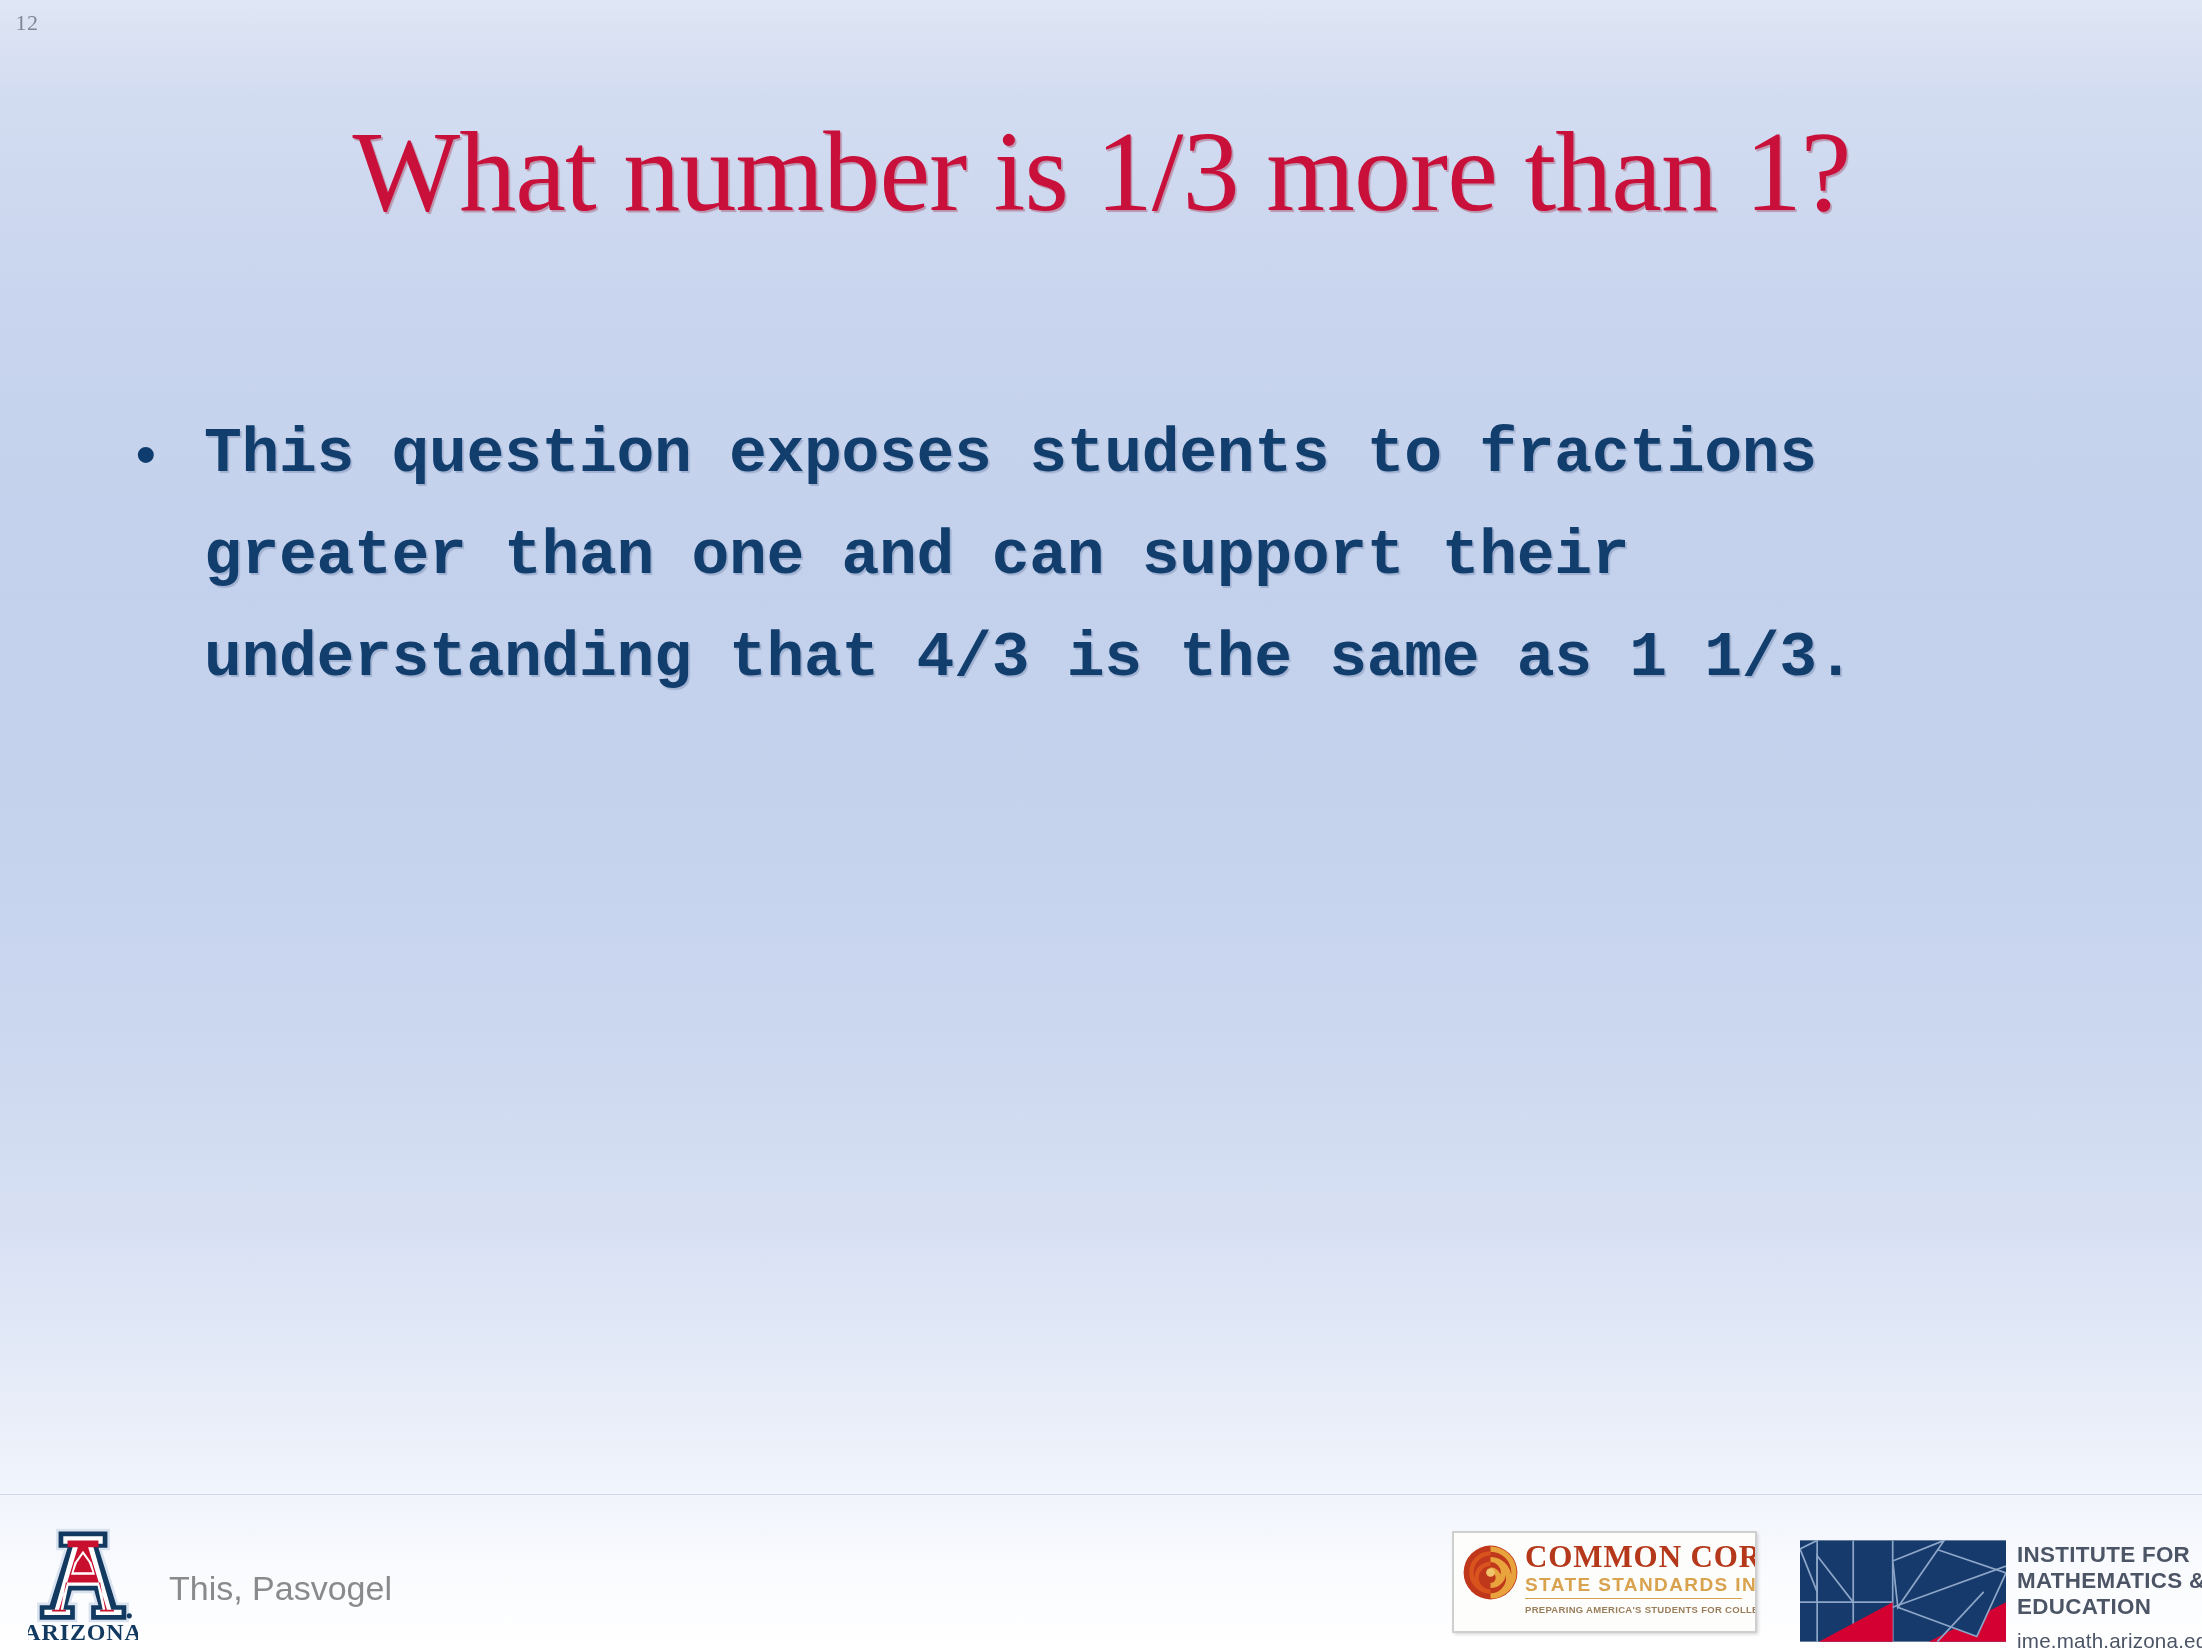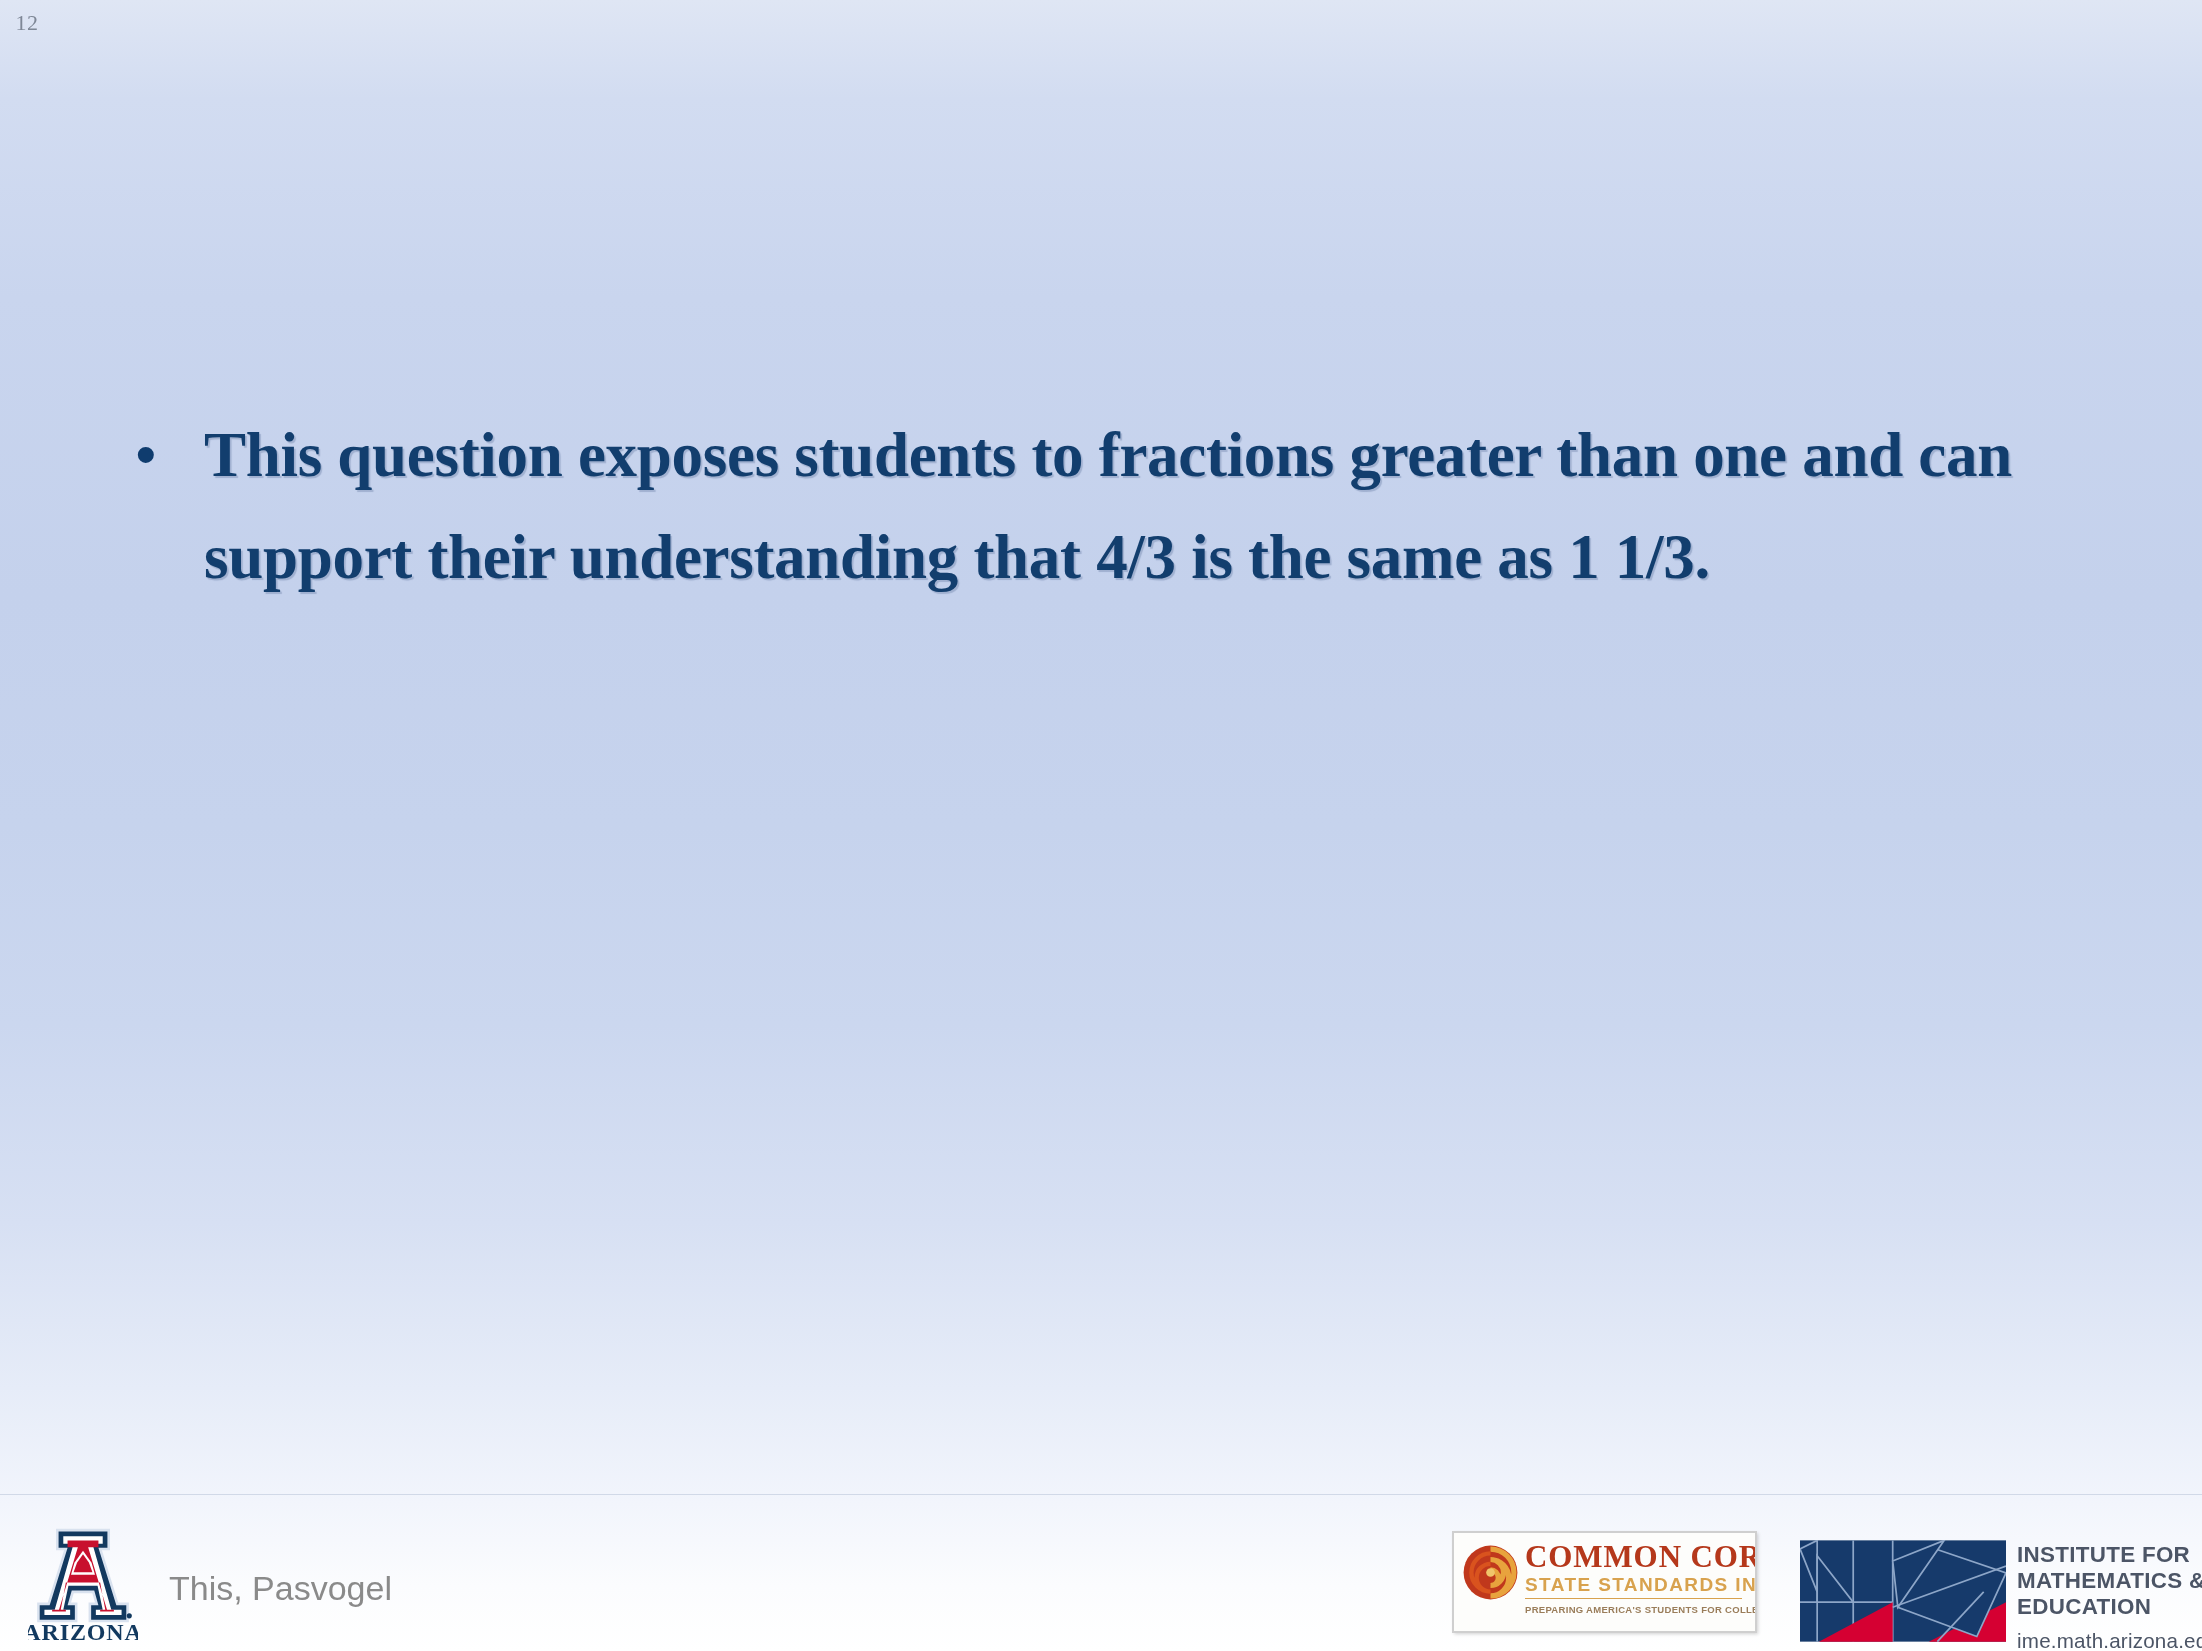--- a/index.html
+++ b/index.html
@@ -76,21 +76,21 @@
     font-size: 59px;
     line-height: 102px;
     color: #0f3c6e;
     text-align: left;
     padding-left: 15.5px;
     box-sizing: border-box;
   }
 
   .bullet-text {
     flex: 1 1 auto;
-    font-family: Liberation Serif, serif;
+    font-family: Liberation Mono, monospace;
     font-size: 63px;
     font-weight: bold;
     color: #123e6e;
     line-height: 102px;
     letter-spacing: -0.3px;
     text-shadow: 1.7px 1.7px 0.9px rgba(30, 60, 110, 0.22);
     max-width: 1884px;
   }
 
   
@@ -229,20 +229,21 @@
     white-space: nowrap;
   }
 </style>
 </head>
 <body>
 
 <div id="slide">
 
   <div id="slide-number">12</div>
 
+  <div id="title">What number is 1/3 more than 1?</div>
 
   <div id="body">
     <div class="bullet-row">
       <span class="bullet-mark">•</span>
       <span class="bullet-text">This question exposes students to fractions greater than one and can support their understanding that 4/3 is the same as 1 1/3.</span>
     </div>
   </div>
 
   <div id="footer-divider"></div>
 

